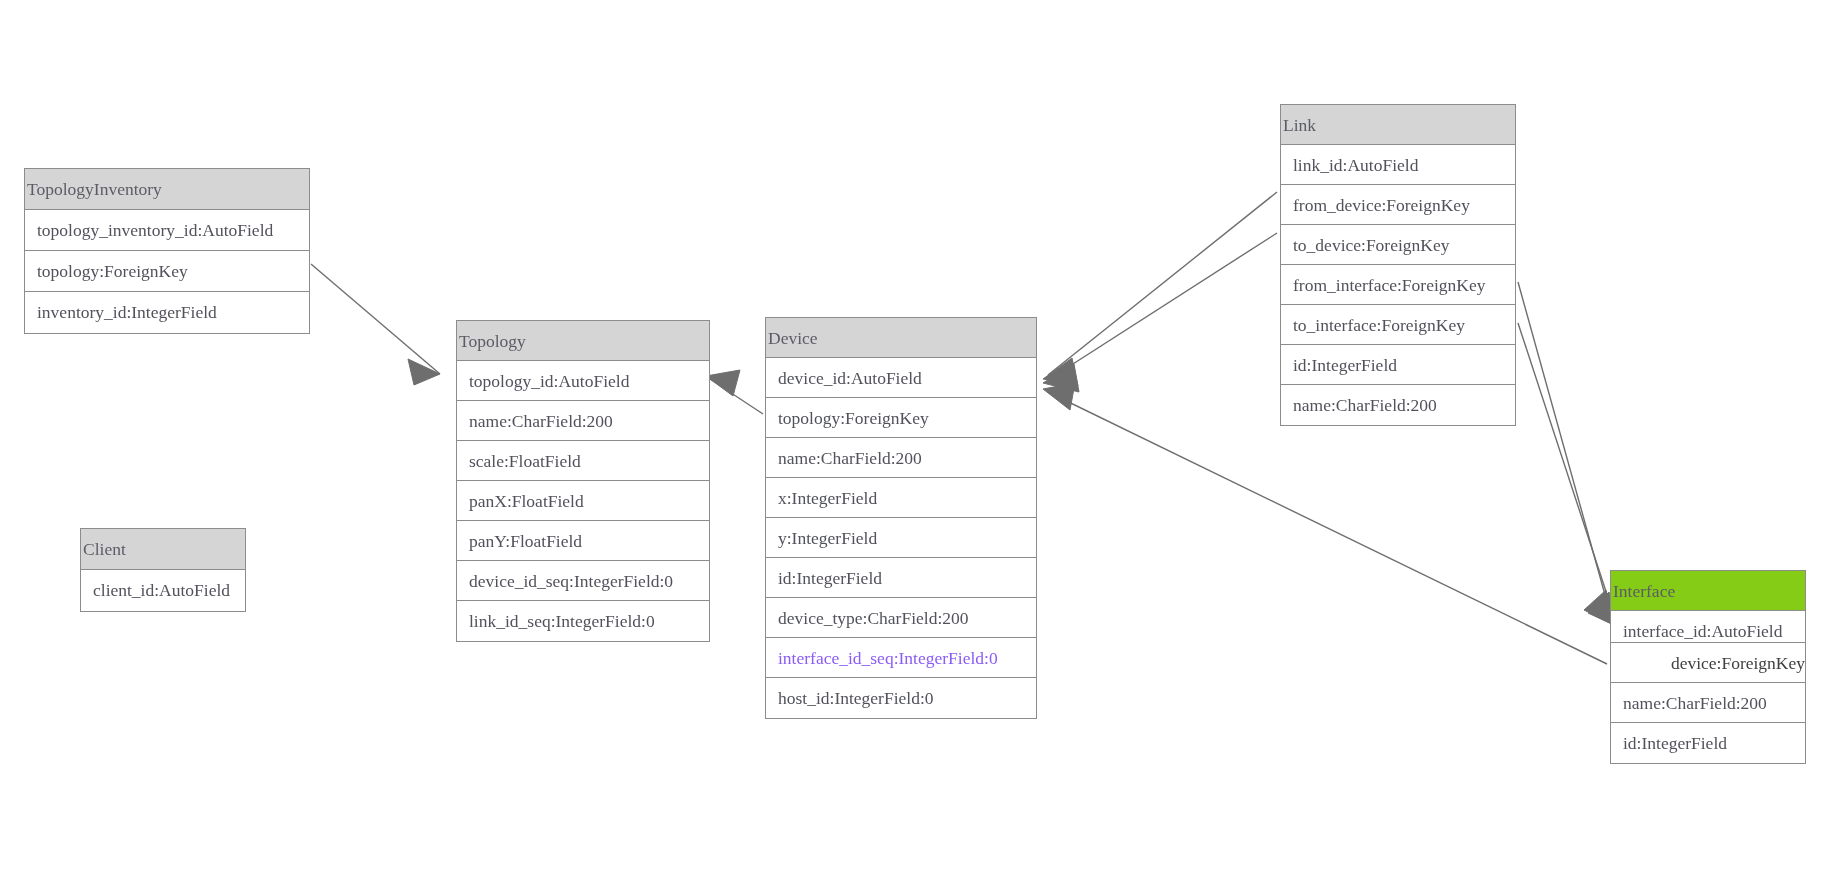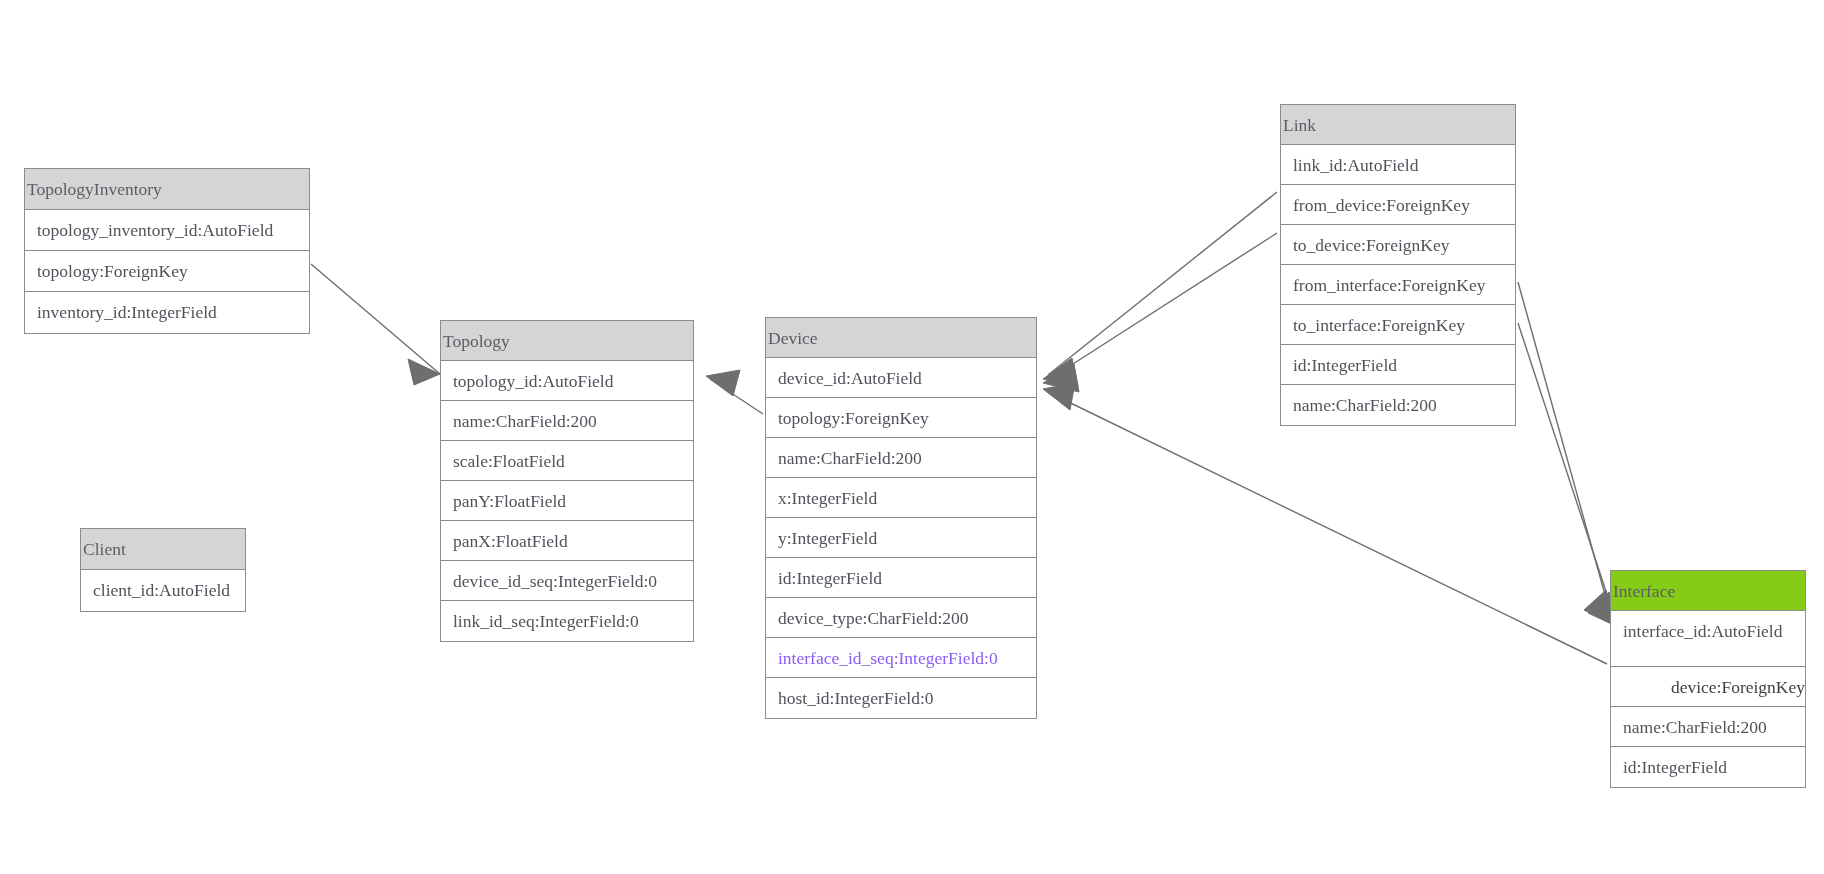--- a/index.html
+++ b/index.html
@@ -95,27 +95,27 @@
       </g>
     </svg>
 
   <div id="entity-layer">
       <div class="entity" style="left: 24px; top: 168px; width: 286px; border-color: rgb(140, 140, 140);">
         <div class="entity-title" style="height: 41px; background: rgb(213, 213, 213); color: rgb(92, 92, 102); border-bottom-color: rgb(140, 140, 140);">TopologyInventory</div>
         <div class="entity-field" style="height: 41px; color: rgb(82, 82, 92); border-bottom-color: rgb(140, 140, 140);">topology_inventory_id:AutoField</div>
         <div class="entity-field" style="height: 41px; color: rgb(82, 82, 92); border-bottom-color: rgb(140, 140, 140);">topology:ForeignKey</div>
         <div class="entity-field" style="height: 41px; color: rgb(82, 82, 92); border-bottom-color: rgb(140, 140, 140);">inventory_id:IntegerField</div>
       </div>
-      <div class="entity" style="left: 440px; top: 320px; width: 254px; border-color: rgb(140, 140, 140);">
+      <div class="entity" style="left: 456px; top: 320px; width: 254px; border-color: rgb(140, 140, 140);">
         <div class="entity-title" style="height: 40px; background: rgb(213, 213, 213); color: rgb(92, 92, 102); border-bottom-color: rgb(140, 140, 140);">Topology</div>
         <div class="entity-field" style="height: 40px; color: rgb(82, 82, 92); border-bottom-color: rgb(140, 140, 140);">topology_id:AutoField</div>
         <div class="entity-field" style="height: 40px; color: rgb(82, 82, 92); border-bottom-color: rgb(140, 140, 140);">name:CharField:200</div>
         <div class="entity-field" style="height: 40px; color: rgb(82, 82, 92); border-bottom-color: rgb(140, 140, 140);">scale:FloatField</div>
+        <div class="entity-field" style="height: 40px; color: rgb(82, 82, 92); border-bottom-color: rgb(140, 140, 140);">panX:FloatField</div>
         <div class="entity-field" style="height: 40px; color: rgb(82, 82, 92); border-bottom-color: rgb(140, 140, 140);">panY:FloatField</div>
-        <div class="entity-field" style="height: 40px; color: rgb(82, 82, 92); border-bottom-color: rgb(140, 140, 140);">panX:FloatField</div>
         <div class="entity-field" style="height: 40px; color: rgb(82, 82, 92); border-bottom-color: rgb(140, 140, 140);">device_id_seq:IntegerField:0</div>
         <div class="entity-field" style="height: 40px; color: rgb(82, 82, 92); border-bottom-color: rgb(140, 140, 140);">link_id_seq:IntegerField:0</div>
       </div>
       <div class="entity" style="left: 765px; top: 317px; width: 272px; border-color: rgb(140, 140, 140);">
         <div class="entity-title" style="height: 40px; background: rgb(213, 213, 213); color: rgb(92, 92, 102); border-bottom-color: rgb(140, 140, 140);">Device</div>
         <div class="entity-field" style="height: 40px; color: rgb(82, 82, 92); border-bottom-color: rgb(140, 140, 140);">device_id:AutoField</div>
         <div class="entity-field" style="height: 40px; color: rgb(82, 82, 92); border-bottom-color: rgb(140, 140, 140);">topology:ForeignKey</div>
         <div class="entity-field" style="height: 40px; color: rgb(82, 82, 92); border-bottom-color: rgb(140, 140, 140);">name:CharField:200</div>
         <div class="entity-field" style="height: 40px; color: rgb(82, 82, 92); border-bottom-color: rgb(140, 140, 140);">x:IntegerField</div>
         <div class="entity-field" style="height: 40px; color: rgb(82, 82, 92); border-bottom-color: rgb(140, 140, 140);">y:IntegerField</div>
@@ -129,21 +129,21 @@
         <div class="entity-field" style="height: 40px; color: rgb(82, 82, 92); border-bottom-color: rgb(140, 140, 140);">link_id:AutoField</div>
         <div class="entity-field" style="height: 40px; color: rgb(82, 82, 92); border-bottom-color: rgb(140, 140, 140);">from_device:ForeignKey</div>
         <div class="entity-field" style="height: 40px; color: rgb(82, 82, 92); border-bottom-color: rgb(140, 140, 140);">to_device:ForeignKey</div>
         <div class="entity-field" style="height: 40px; color: rgb(82, 82, 92); border-bottom-color: rgb(140, 140, 140);">from_interface:ForeignKey</div>
         <div class="entity-field" style="height: 40px; color: rgb(82, 82, 92); border-bottom-color: rgb(140, 140, 140);">to_interface:ForeignKey</div>
         <div class="entity-field" style="height: 40px; color: rgb(82, 82, 92); border-bottom-color: rgb(140, 140, 140);">id:IntegerField</div>
         <div class="entity-field" style="height: 40px; color: rgb(82, 82, 92); border-bottom-color: rgb(140, 140, 140);">name:CharField:200</div>
       </div>
       <div class="entity" style="left: 1610px; top: 570px; width: 196px; border-color: rgb(140, 140, 140);">
         <div class="entity-title" style="height: 40px; background: #84cc16; color: rgb(92, 92, 102); border-bottom-color: rgb(140, 140, 140);">Interface</div>
-        <div class="entity-field" style="height: 56px; color: rgb(82, 82, 92); border-bottom-color: rgb(140, 140, 140);">interface_id:AutoField</div>
+        <div class="entity-field" style="height: 32px; color: rgb(82, 82, 92); border-bottom-color: rgb(140, 140, 140);">interface_id:AutoField</div>
         <div class="entity-field" style="height: 40px; color: #404040; border-bottom-color: rgb(140, 140, 140); text-align: right;">device:ForeignKey</div>
         <div class="entity-field" style="height: 40px; color: rgb(82, 82, 92); border-bottom-color: rgb(140, 140, 140);">name:CharField:200</div>
         <div class="entity-field" style="height: 40px; color: rgb(82, 82, 92); border-bottom-color: rgb(140, 140, 140);">id:IntegerField</div>
       </div>
       <div class="entity" style="left: 80px; top: 528px; width: 166px; border-color: rgb(140, 140, 140);">
         <div class="entity-title" style="height: 41px; background: rgb(213, 213, 213); color: rgb(92, 92, 102); border-bottom-color: rgb(140, 140, 140);">Client</div>
         <div class="entity-field" style="height: 41px; color: rgb(82, 82, 92); border-bottom-color: rgb(140, 140, 140);">client_id:AutoField</div>
       </div>
     </div>
 

